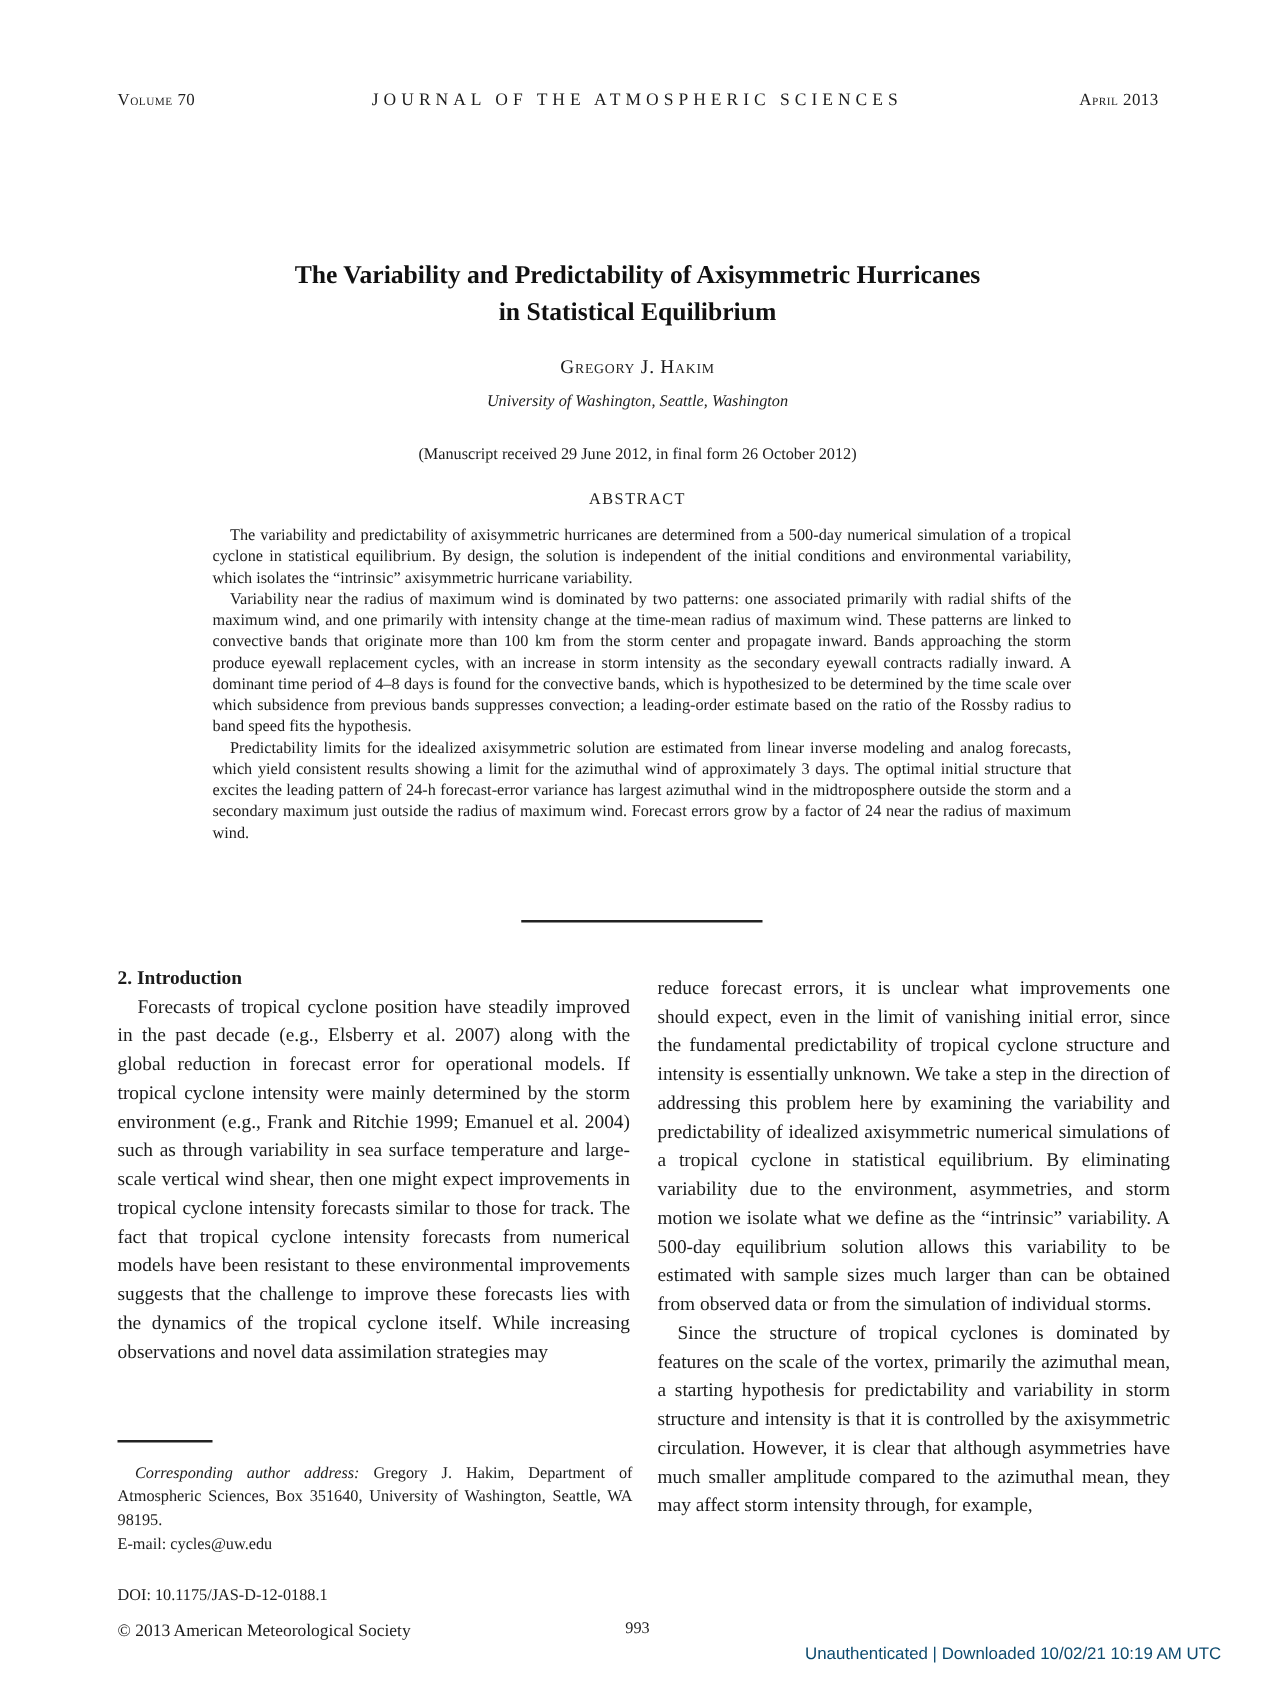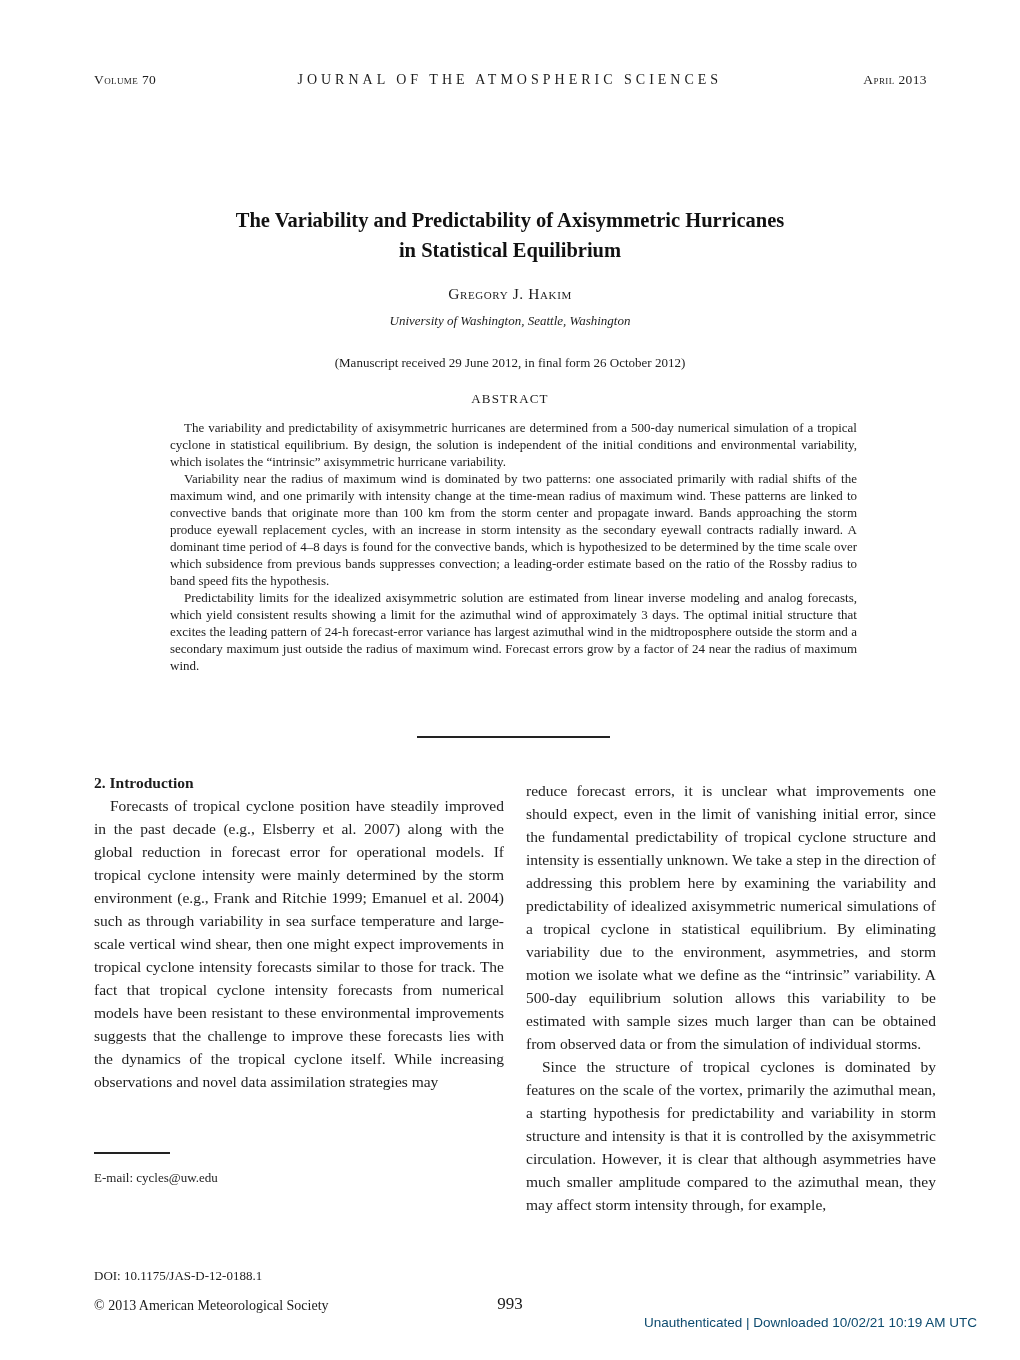--- a/index.html
+++ b/index.html
@@ -69,21 +69,21 @@
     position:absolute;top:1152px;left:94px;width:412px;
     font-size:13px;line-height:19px;text-align:justify;
   }
   .footnote-rule{width:76px;height:2px;background:#222;margin:0 0 14px 0;}
   .footnote p{margin:0;}
   .footnote .fn-first{text-indent:14px;}
   .fn-lead{font-style:italic;}
   
   .doi{position:absolute;top:1268px;left:94px;font-size:13px;}
   .copyright{position:absolute;top:1298px;left:94px;font-size:14px;}
-  .page-number{position:absolute;top:1294px;left:0;width:100%;text-align:center;font-size:17px;}
+  .page-number{position:absolute;top:1294px;left:0;width:100%;text-align:center;font-size:13px;}
   .watermark{
     position:absolute;top:1315px;right:43px;
     font-family:"Liberation Sans", sans-serif;
     font-size:13.5px;color:#0c4a6e;white-space:nowrap;
   }
 </style>
 </head>
 <body>
 
 <div class="page">
@@ -119,20 +119,21 @@
       <p class="indent">Forecasts of tropical cyclone position have steadily improved in the past decade (e.g., Elsberry et al. 2007) along with the global reduction in forecast error for operational models. If tropical cyclone intensity were mainly determined by the storm environment (e.g., Frank and Ritchie 1999; Emanuel et al. 2004) such as through variability in sea surface temperature and large-scale vertical wind shear, then one might expect improvements in tropical cyclone intensity forecasts similar to those for track. The fact that tropical cyclone intensity forecasts from numerical models have been resistant to these environmental improvements suggests that the challenge to improve these forecasts lies with the dynamics of the tropical cyclone itself. While increasing observations and novel data assimilation strategies may</p>
     </div>
     <div class="col col-right">
       <p>reduce forecast errors, it is unclear what improvements one should expect, even in the limit of vanishing initial error, since the fundamental predictability of tropical cyclone structure and intensity is essentially unknown. We take a step in the direction of addressing this problem here by examining the variability and predictability of idealized axisymmetric numerical simulations of a tropical cyclone in statistical equilibrium. By eliminating variability due to the environment, asymmetries, and storm motion we isolate what we define as the “intrinsic” variability. A 500-day equilibrium solution allows this variability to be estimated with sample sizes much larger than can be obtained from observed data or from the simulation of individual storms.</p>
       <p class="indent">Since the structure of tropical cyclones is dominated by features on the scale of the vortex, primarily the azimuthal mean, a starting hypothesis for predictability and variability in storm structure and intensity is that it is controlled by the axisymmetric circulation. However, it is clear that although asymmetries have much smaller amplitude compared to the azimuthal mean, they may affect storm intensity through, for example,</p>
     </div>
   </div>
 
   <div class="footnote">
     <div class="footnote-rule"></div>
+    <p class="fn-first"><span class="fn-lead">Corresponding author address:</span><span> Gregory J. Hakim, Department of Atmospheric Sciences, Box 351640, University of Washington, Seattle, WA 98195.</span></p>
     <p>E-mail: cycles@uw.edu</p>
   </div>
 
   <div class="doi">DOI: 10.1175/JAS-D-12-0188.1</div>
 
   <div class="copyright">© 2013 American Meteorological Society</div>
 
   <div class="page-number">993</div>
 
   <div class="watermark">Unauthenticated | Downloaded 10/02/21 10:19 AM UTC</div>

